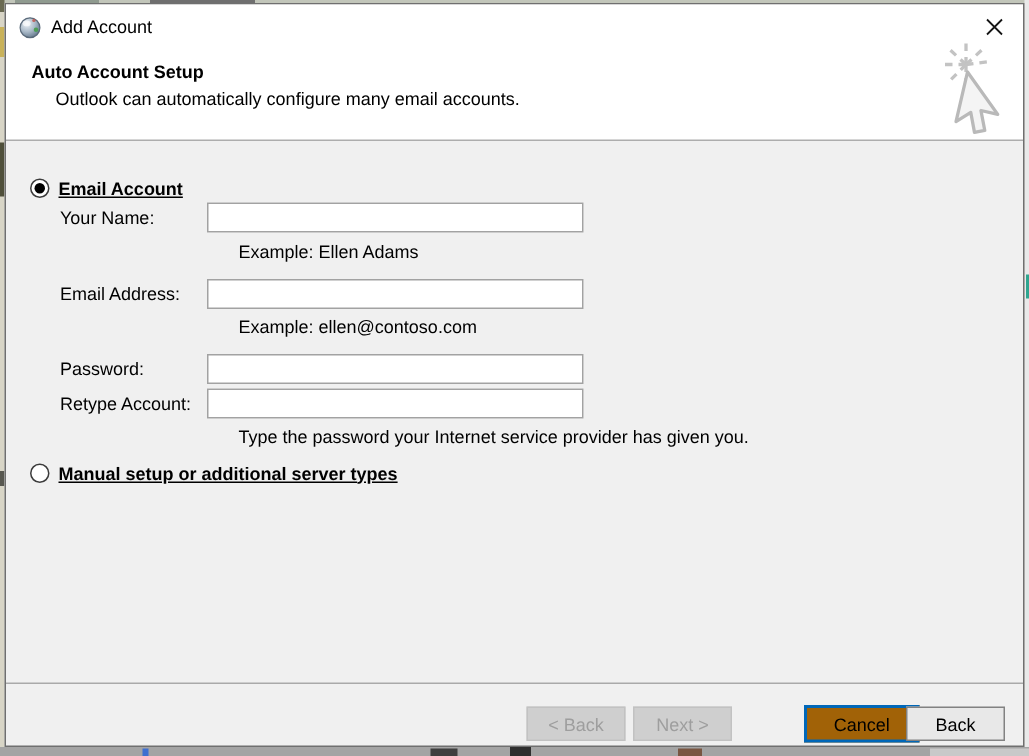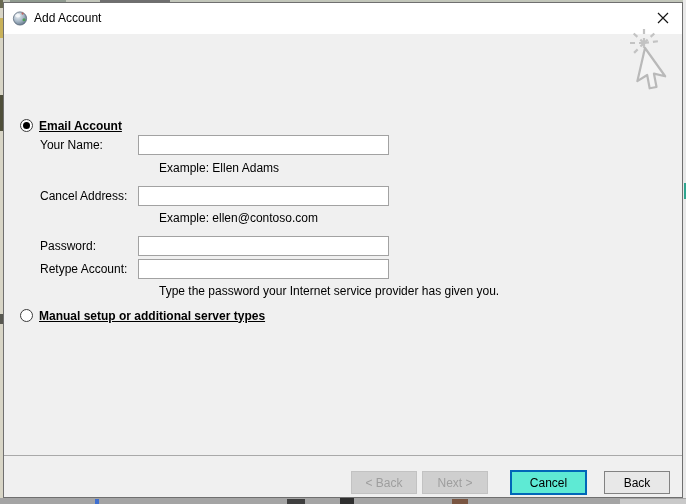--- a/index.html
+++ b/index.html
@@ -35,21 +35,21 @@
   
   .fld-label{position:absolute; left:36px; height:20px; line-height:20px; white-space:nowrap;}
   .field{position:absolute; left:134px; width:251px; height:20px; box-sizing:border-box;
     border:1px solid #a2a2a2; background:#fff; padding:2px 4px; font:inherit;}
   .hint{position:absolute; left:155px; line-height:14px; white-space:nowrap;}
   
   .footer-sep{position:absolute; left:0; top:452px; width:100%; height:1px; background:#a9a9a9;}
   .btn{position:absolute; top:468px; height:23px; width:66px; box-sizing:border-box;
     background:#e8e8e8; border:1px solid #828282; font:inherit; text-align:center; padding:0;}
   .btn.disabled{background:#cfcfcf; border-color:#c2c2c2; color:#9e9e9e;}
-  .btn.default{left:506px; top:467px; width:77px; height:25px; border:2px solid #0067b8; background:#5eead4;}
+  .btn.default{left:532px; top:467px; width:77px; height:25px; border:2px solid #0067b8; background:#a16207;}
 </style>
 </head>
 <body>
 
 <div id="stage">
 
   <div class="sliver" style="left:0;top:0;width:3px;height:504px;background:#d8d5c6;"></div>
   <div class="sliver" style="left:0;top:0;width:686px;height:2px;background:#c2c6ba;"></div>
   <div class="sliver" style="left:683px;top:0;width:3px;height:504px;background:#e9e9e9;"></div>
   <div class="sliver" style="left:0;top:498px;width:686px;height:6px;background:#a4a4a4;"></div>
@@ -84,20 +84,24 @@
         <circle cx="10.6" cy="3.6" r="1.1" fill="#c2574f" opacity="0.85"></circle>
       </svg>
       <span class="title-text">Add Account</span>
       <button class="close-btn" aria-label="Close">
         <svg width="12" height="12" viewBox="0 0 12 12">
           <path d="M1 1 L11 11 M11 1 L1 11" stroke="#151515" stroke-width="1.2" fill="none"></path>
         </svg>
       </button>
     </div>
 
+    <div class="header">
+      <span class="hdr-title">Auto Account Setup</span>
+      <span class="hdr-sub">Outlook can automatically configure many email accounts.</span>
+    </div>
     <svg class="wizard-art" viewBox="0 0 64 72">
       <g stroke="#c3c3c3" stroke-width="2.2" stroke-dasharray="5 4" fill="none">
         <line x1="28" y1="16" x2="28" y2="0"></line>
         <line x1="28" y1="16" x2="16" y2="5"></line>
         <line x1="28" y1="16" x2="12" y2="16"></line>
         <line x1="28" y1="16" x2="17" y2="27"></line>
         <line x1="28" y1="16" x2="40" y2="5"></line>
         <line x1="28" y1="16" x2="44" y2="14"></line>
         <line x1="28" y1="16" x2="28" y2="30"></line>
       </g>
@@ -108,21 +112,21 @@
 
     <div class="radio-row" style="left:16px; top:115px;">
       <span class="radio selected"></span>
       <span class="radio-label">Email Account</span>
     </div>
 
     <span class="fld-label" style="top:132px;">Your Name:</span>
     <input class="field" style="top: 132px;" type="text" value="">
     <span class="hint" style="top:158px;">Example: Ellen Adams</span>
 
-    <span class="fld-label" style="top:183px;">Cancel Address:</span>
+    <span class="fld-label" style="top:183px;">Email Address:</span>
     <input class="field" style="top: 183px;" type="text" value="">
     <span class="hint" style="top:208px;">Example: ellen@contoso.com</span>
 
     <span class="fld-label" style="top:233px;">Password:</span>
     <input class="field" style="top: 233px;" type="password" value="">
 
     <span class="fld-label" style="top:256px;">Retype Account:</span>
     <input class="field" style="top: 256px;" type="password" value="">
     <span class="hint" style="top:281px;">Type the password your Internet service provider has given you.</span>
 

